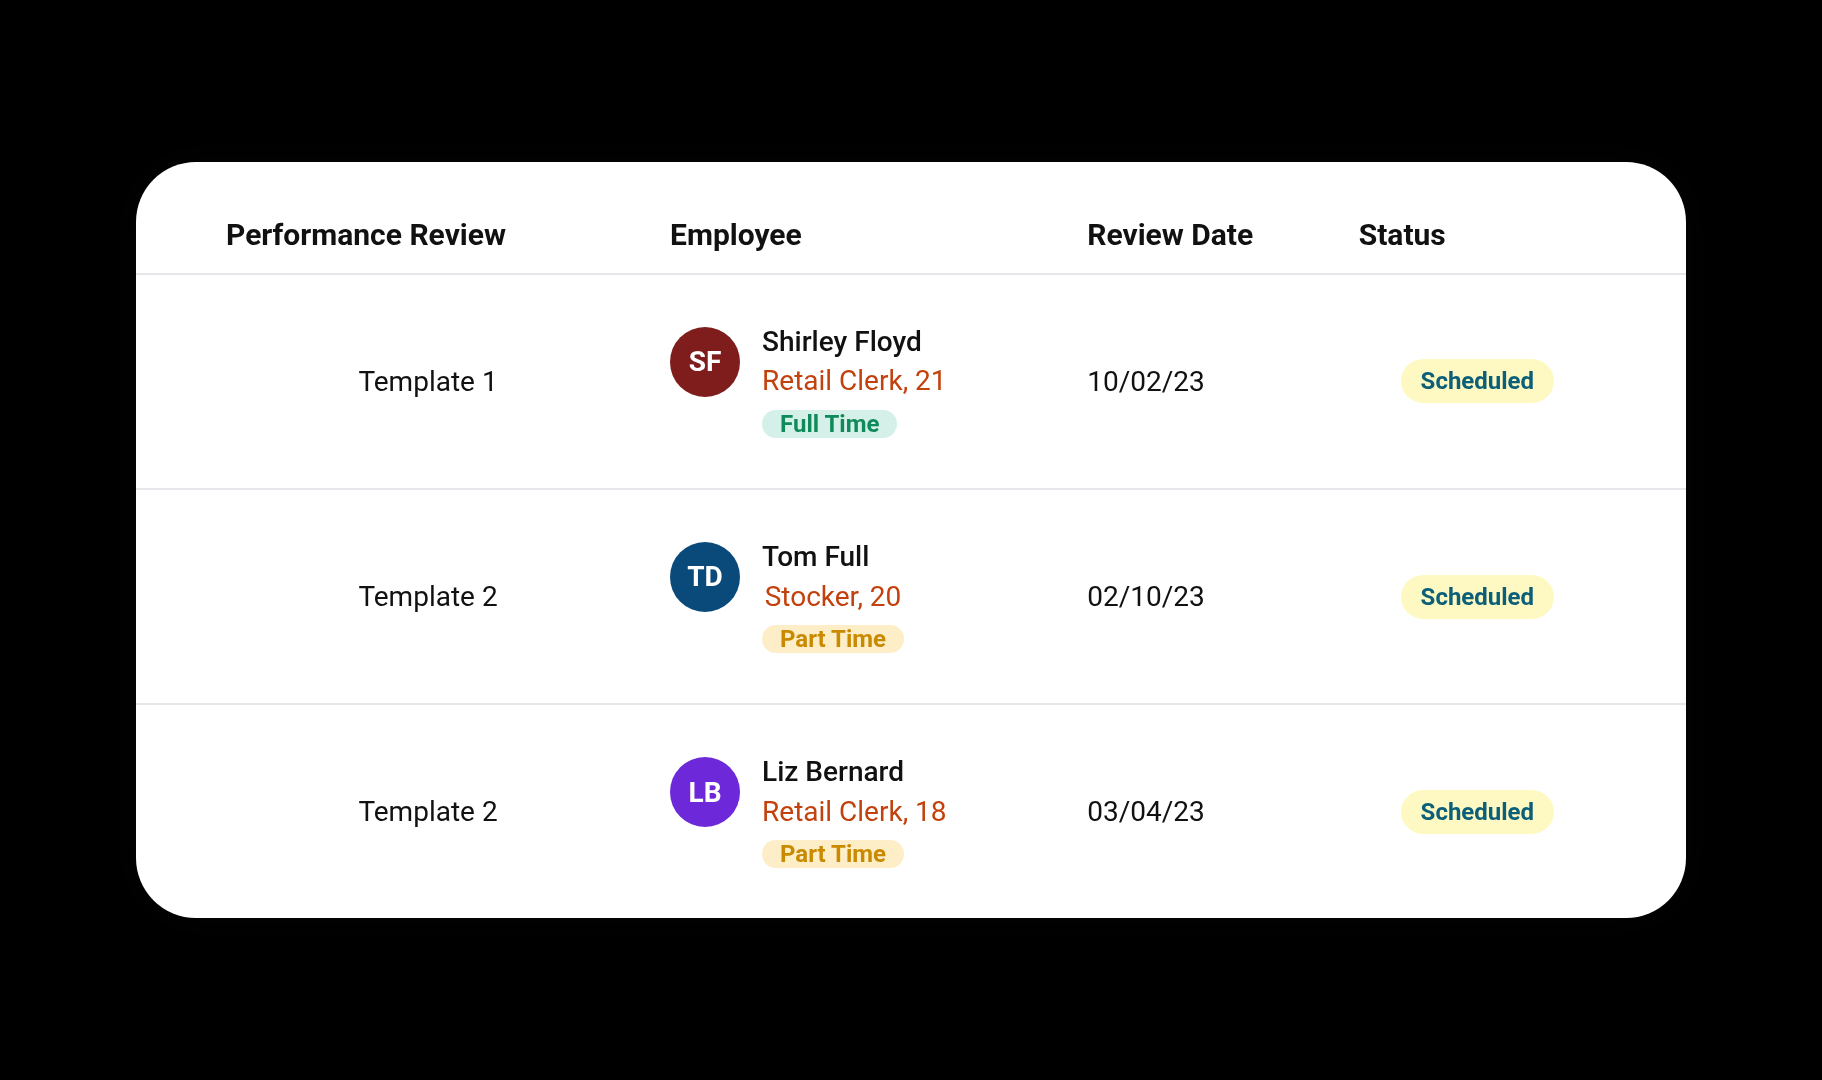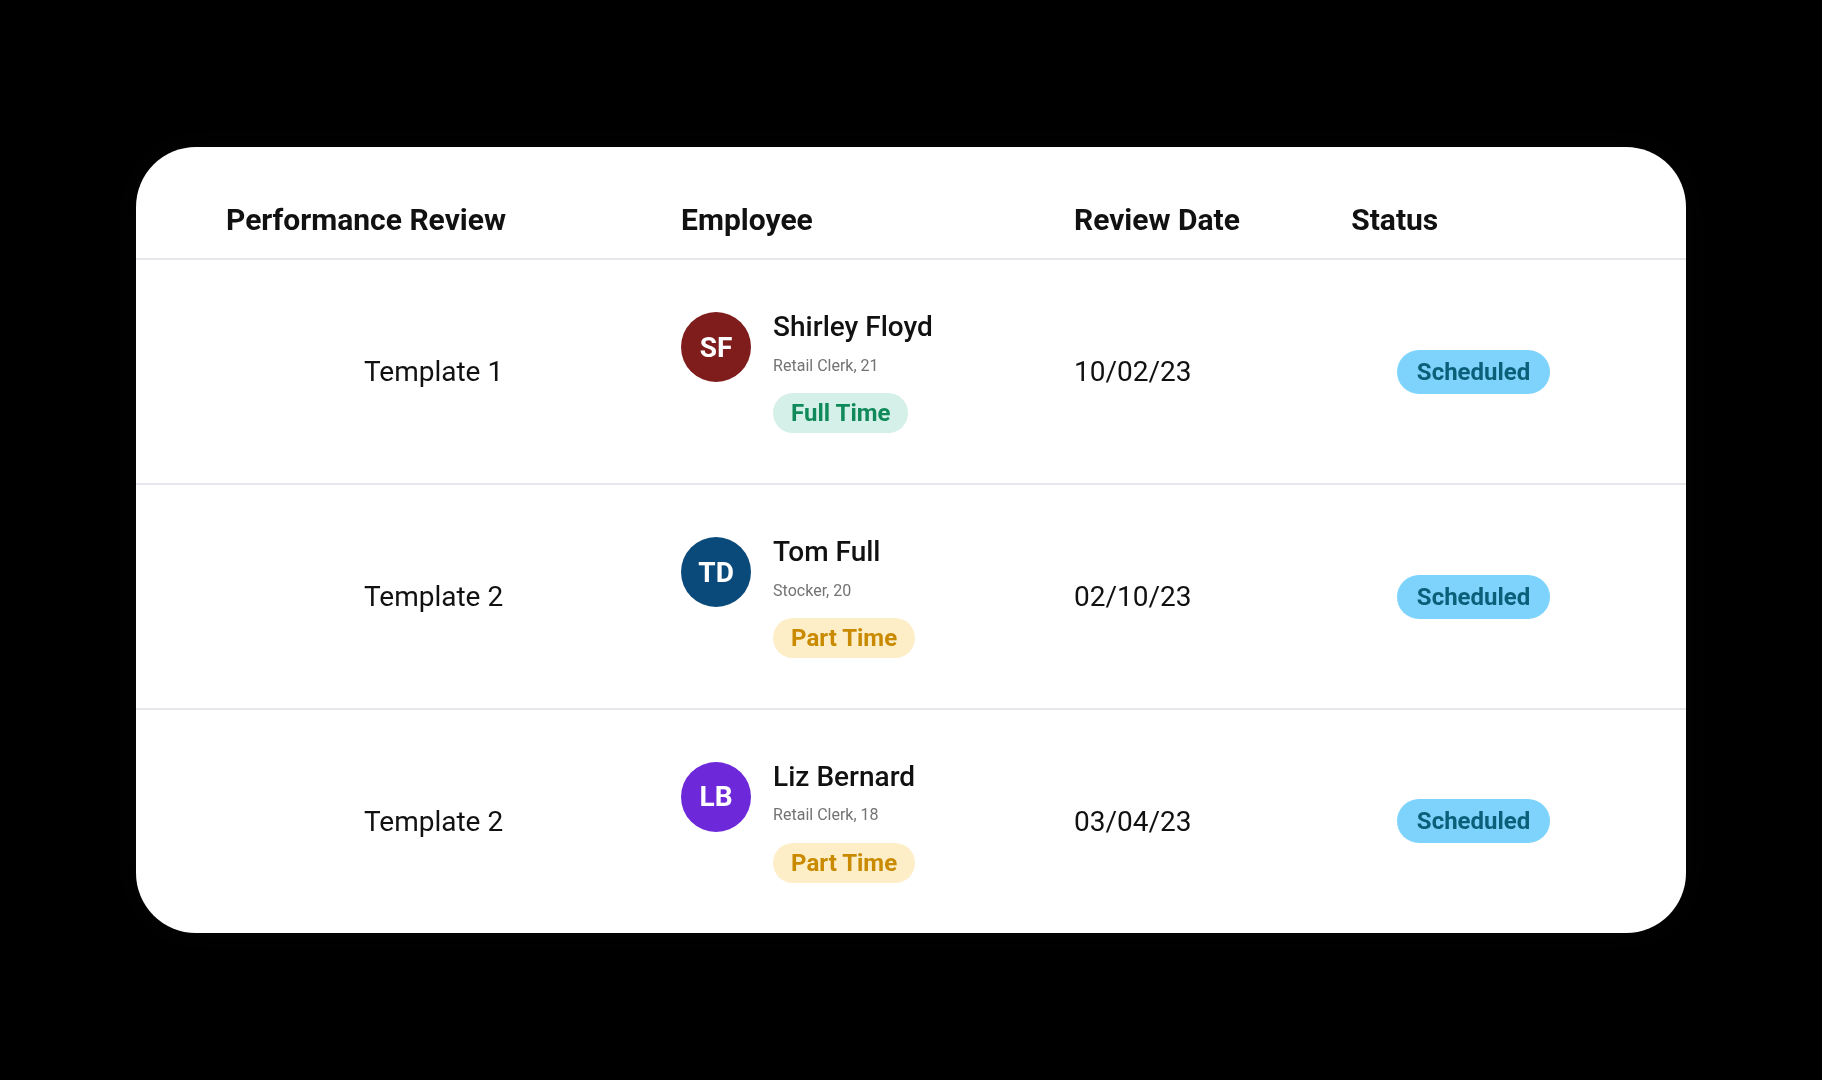--- a/index.html
+++ b/index.html
@@ -67,52 +67,53 @@
     justify-content: center;
     font-weight: 700;
     font-size: 28px;
     color: #fff;
     flex-shrink: 0;
     margin-top: 2px;
   }
   .emp-text {
     display: flex;
     flex-direction: column;
-    gap: 12px;
+    gap: 6px;
   }
   .emp-name {
     font-size: 28px;
     color: #111;
     font-weight: 500;
     line-height: 1.2;
   }
   .emp-role {
-    font-size: 16px;
-    color: #737373;
+    font-size: 28px;
+    color: #c2410c;
     font-weight: 400;
     line-height: 1.2;
+    text-align: center;
   }
   .emp-pill {
     display: inline-block;
-    padding: 6px 18px;
+    padding: 0 18px;
     border-radius: 999px;
     font-size: 24px;
     font-weight: 700;
     margin-top: 6px;
     width: fit-content;
   }
   .pill-full  { background: #d5f0e8; color: #108a5b; }
   .pill-part  { background: #fdeec8; color: #c98a00; }
   .status-pill {
     display: inline-block;
     padding: 8px 20px;
     border-radius: 999px;
     font-size: 24px;
     font-weight: 700;
-    background: #7dd3fc;
+    background: #fef9c3;
     color: #0c5f78;
   }
 </style>
 </head>
 <body>
 
 <div class="stage">
   <div class="card">
     <table class="review-table">
       <thead>

